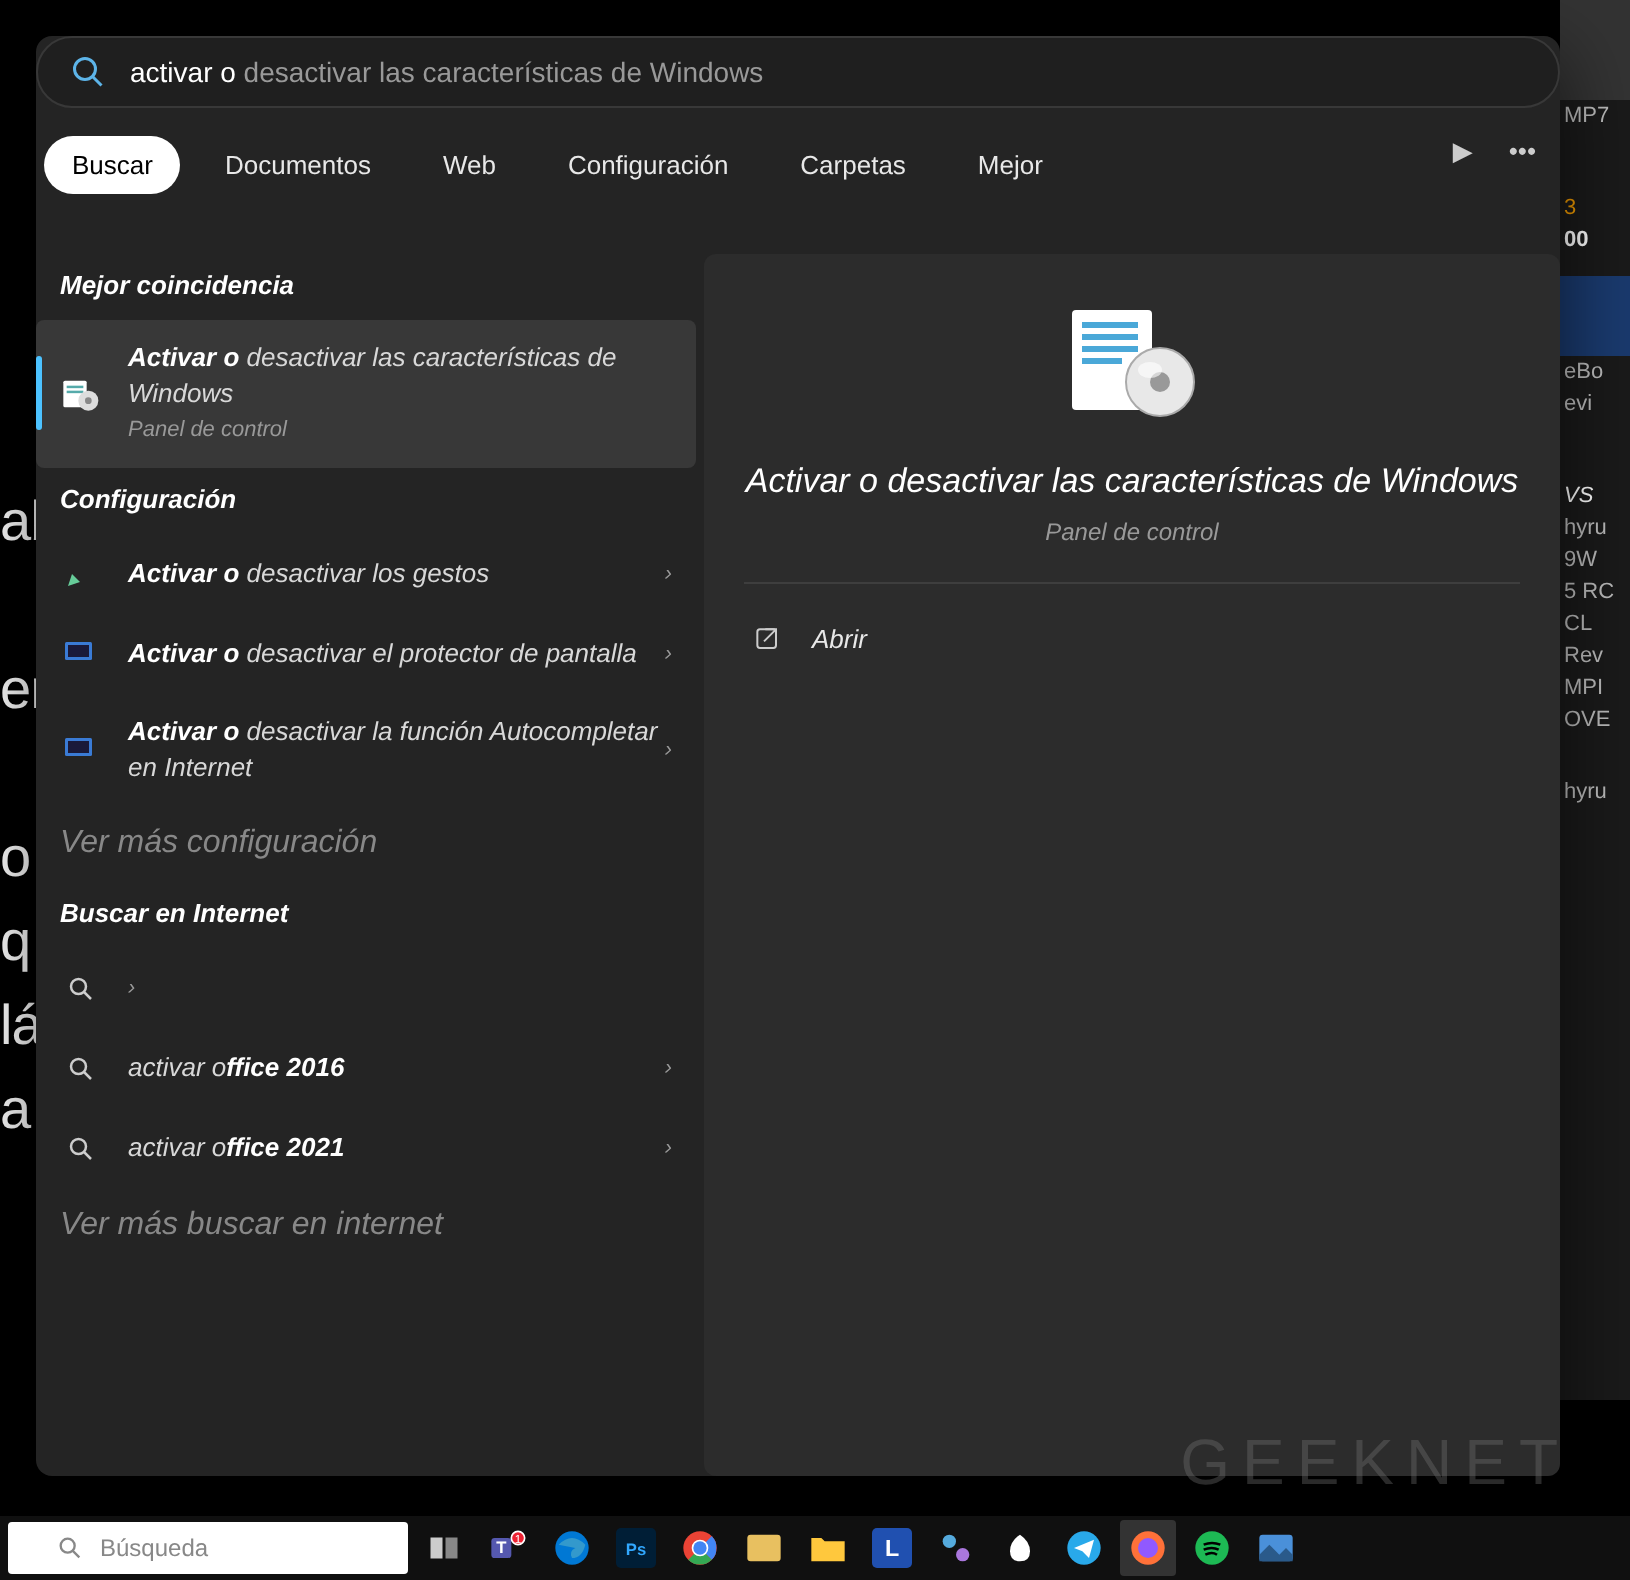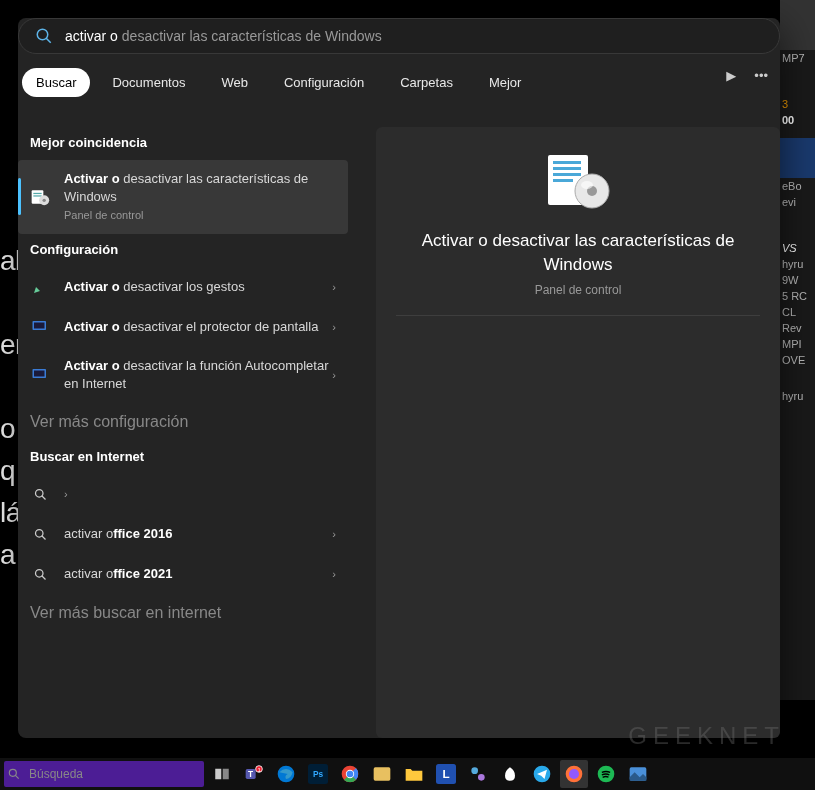--- a/index.html
+++ b/index.html
@@ -11,21 +11,21 @@
 .search-bar { display:flex; align-items:center; background:#1f1f1f; border-radius:20px; padding:8px 16px; margin-bottom:14px; border:1px solid #383838; }
 .search-icon-top { width:18px; height:18px; margin-right:12px; }
 .search-text { flex:1; font-size:14px; }
 .search-text .typed { color:#fff; }
 .search-text .hint { color:#999; }
 .tabs-row { display:flex; align-items:flex-start; gap:8px; margin-bottom:30px; padding:0 4px; }
 .tab { padding:7px 14px; border-radius:16px; font-size:13px; color:#e8e8e8; cursor:pointer; background:transparent; }
 .tab.active { background:#fff; color:#000; font-weight:500; }
 .tab-more { margin-left:auto; display:flex; gap:18px; padding-right:8px; }
 .tab-more-icon { color:#ccc; cursor:pointer; font-size:13px; }
-.content { display:flex; gap:28px; flex:1; overflow:hidden; }
+.content { display:flex; gap:4px; flex:1; overflow:hidden;font-style:italic; }
 .left-col { width:330px; display:flex; flex-direction:column; overflow-y:auto; }
 .section-header { font-size:13px; font-weight:600; color:#fff; padding:8px 12px 10px; }
 .result-item { display:flex; align-items:center; padding:10px 12px; border-radius:4px; cursor:pointer; position:relative; }
 .result-item.selected { background:#383838; }
 .result-item.selected::before { content:""; position:absolute; left:0; top:25%; height:50%; width:3px; background:#4cc2ff; border-radius:2px; }
 .result-icon { width:20px; height:20px; margin-right:14px; flex-shrink:0; display:flex; align-items:center; justify-content:center; }
 .result-text { flex:1; font-size:13px; line-height:1.4; }
 .result-text .b { font-weight:600; color:#fff; }
 .result-text .n { color:#d8d8d8; }
 .result-sub { font-size:11px; color:#999; margin-top:2px; }
@@ -33,25 +33,25 @@
 .link-text { font-size:16px; color:#888; padding:10px 12px; cursor:pointer; }
 .right-col { flex:1; background:#2c2c2c; border-radius:6px; padding:26px 20px; display:flex; flex-direction:column; align-items:center; }
 .preview-icon { width:68px; height:58px; margin-bottom:18px; position:relative; }
 .preview-title { font-size:17px; color:#fff; text-align:center; line-height:1.4; margin-bottom:6px; }
 .preview-sub { font-size:12px; color:#999; margin-bottom:18px; }
 .divider { width:100%; height:1px; background:#3e3e3e; margin-bottom:12px; }
 .action-row { width:100%; display:flex; align-items:center; padding:8px 4px; cursor:pointer; border-radius:4px; }
 .action-icon { width:16px; height:16px; margin-right:14px; color:#ccc; }
 .action-label { font-size:13px; color:#e8e8e8; }
 .taskbar { position:absolute; bottom:0; left:0; width:815px; height:32px; background:#101010; display:flex; align-items:center; padding:0 4px; gap:4px; }
-.tb-search { width:200px; height:26px; background:#4c1d95; border-radius:2px; display:flex; align-items:center; padding:0 3px; font-size:12px; color:#888; }
+.tb-search { width:200px; height:26px; background:#ffffff; border-radius:2px; display:flex; align-items:center; padding:0 24px; font-size:12px; color:#888; }
 .tb-search svg { width:14px; height:14px; margin-right:8px; }
 .tb-icon { width:28px; height:28px; display:flex; align-items:center; justify-content:center; cursor:pointer; border-radius:2px; }
 .tb-icon.active { background:#333; }
-.watermark { position:absolute; bottom:40px; right:30px; font-size:24px; letter-spacing:6px; color:rgba(120,120,120,0.35); font-weight:300; }
+.watermark { position:absolute; bottom:40px; right:30px; font-size:32px; letter-spacing:6px; color:rgba(120,120,120,0.35); font-weight:300; }
 svg { display:block; }
 </style>
 </head>
 <body>
 
 <div class="bg-text">
   <pre style="font-family:inherit">ab
 
 em
 
@@ -201,20 +201,27 @@
           <rect x="9" y="26" width="20" height="3" fill="#4aa8d8"></rect>
           <circle cx="48" cy="38" r="17" fill="#e8e8e8"></circle>
           <circle cx="48" cy="38" r="17" fill="none" stroke="#aaa" stroke-width="1"></circle>
           <circle cx="48" cy="38" r="5" fill="#999"></circle>
           <ellipse cx="43" cy="32" rx="6" ry="4" fill="#fff" opacity="0.6"></ellipse>
         </svg>
       </div>
       <div class="preview-title">Activar o desactivar las características de Windows</div>
       <div class="preview-sub">Panel de control</div>
       <div class="divider"></div>
+      <div class="action-row">
+        <svg class="action-icon" viewBox="0 0 24 24">
+            <rect x="4" y="4" width="14" height="14" fill="none" stroke="#ccc" stroke-width="1.5" rx="2"></rect>
+            <path d="M10 4 L18 4 L18 12 M18 4 L9 13" fill="none" stroke="#ccc" stroke-width="1.5"></path>
+          </svg>
+        <span class="action-label">Abrir</span>
+      </div>
     </div>
   </div>
 </div>
 
 <div class="watermark">GEEKNET</div>
 
 <div class="taskbar">
   <div class="tb-search">
     <svg viewBox="0 0 24 24">
         <circle cx="10" cy="10" r="6" fill="none" stroke="#888" stroke-width="2"></circle>

